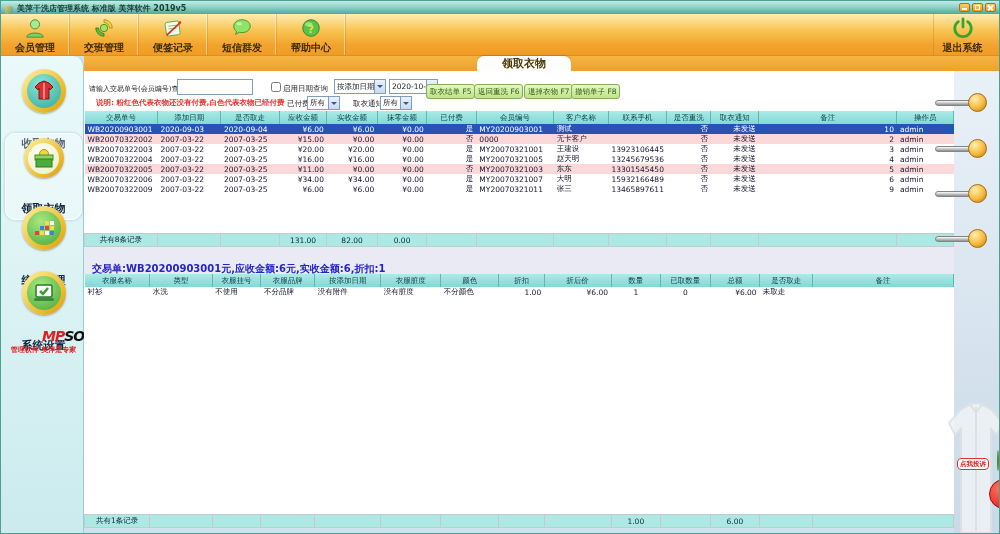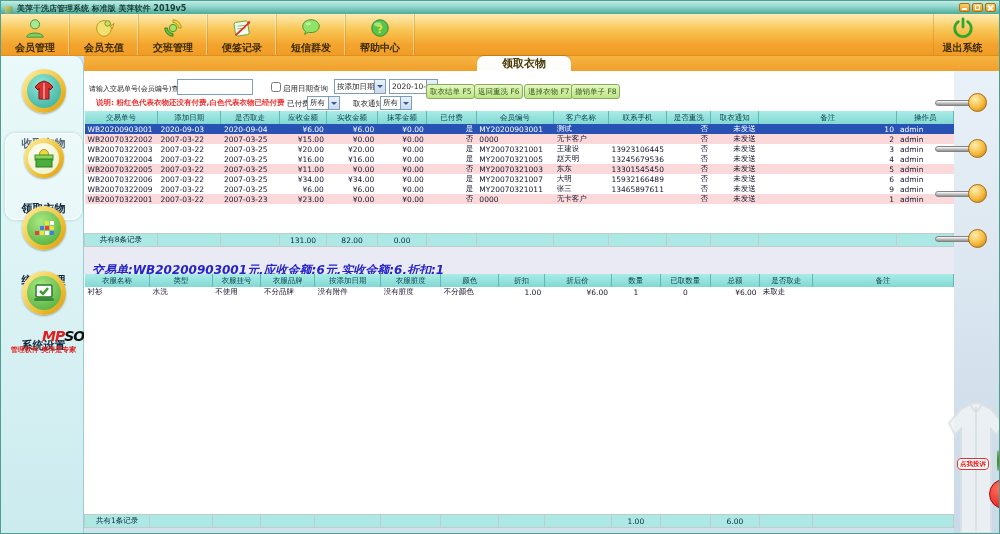--- a/index.html
+++ b/index.html
@@ -58,21 +58,21 @@
   .t1 td:nth-child(4),.t1 td:nth-child(5),.t1 td:nth-child(6),.t1 td:nth-child(7),
   .t1 td:nth-child(11),.t1 td:nth-child(12),.t1 td:nth-child(13) { text-align:right; }
   .t2 td:nth-child(8),.t2 td:nth-child(9),.t2 td:nth-child(12) { text-align:right; }
   .t2 td:nth-child(10),.t2 td:nth-child(11) { text-align:center; }
   .sumrow td { background:#ACE8E4; border:1px solid #C2CCCC; height:13px; font-size:7.5px; color:#0A2A3A; text-align:center; overflow:hidden; white-space:nowrap; }
   .sumrow td.lab { font-weight:normal; }
   .table-wrap1 { height:136px; display:flex; flex-direction:column; background:#fff; }
   .table-wrap2 { height:254px; display:flex; flex-direction:column; background:#fff; }
   .spacer { flex:1; background:#fff; }
   .gap { height:15px; background:#EAEAF4; }
-  .info-line { height:12px; background:#EAEAF4; font-size:12px; font-weight:bold; color:#2424C8; padding-left:8px; white-space:nowrap; overflow:hidden;font-style:italic; }
+  .info-line { height:12px; background:#EAEAF4; font-size:10px; font-weight:bold; color:#2424C8; padding-left:8px; white-space:nowrap; overflow:hidden; }
   .bottom-strip { height:7px; background:#CFE3EF; }
 
   
   .sb-item { position:absolute; left:0; width:85px; display:flex; flex-direction:column; align-items:center; cursor:pointer;gap:21px; }
   .sb-item.sel { left:4px; width:77px; border:1px solid #FFFFFF; border-radius:10px; background:rgba(255,255,255,.3); padding:4px 0 3px; box-shadow:0 0 3px rgba(80,160,170,.5); }
   .sb-ico { width:44px; height:44px; border-radius:50%; background:linear-gradient(135deg,#FFF0A0,#EBB92B 70%,#D79A12); box-shadow:0 1px 2px rgba(0,0,0,.3); display:flex; align-items:center; justify-content:center; }
   .sb-item.sel .sb-ico { width:40px; height:40px; }
   .sb-inner { width:34px; height:34px; border-radius:50%; display:flex; align-items:center; justify-content:center; overflow:hidden; }
   .sb-item.sel .sb-inner { width:31px; height:31px; }
   .sb-label { font-size:11px; font-weight:bold; color:#14283C; margin-top:2px; white-space:nowrap; }
@@ -111,30 +111,20 @@
 
   <div class="toolbar">
     <div class="tb-btn">
       <span class="tb-ico">
         <svg width="22" height="22" viewBox="0 0 24 24">
             <circle cx="12" cy="8" r="5" fill="#A8E890" stroke="#3F8F3F"></circle>
             <path d="M3 22c0-6 18-6 18 0z" fill="#7FD060" stroke="#3F8F3F"></path>
           </svg>
       </span>
       <span class="tb-label">会员管理</span>
-    </div>
-    <div class="tb-btn">
-      <span class="tb-ico">
-        <svg width="22" height="22" viewBox="0 0 24 24">
-            <path d="M4 12c0-5 4-8 8-8s8 3 8 8-4 9-8 9-8-4-8-9z" fill="#F2E070" stroke="#B09020"></path>
-            <path d="M19 10l4-3-2 6z" fill="#F2E070" stroke="#B09020"></path>
-            <circle cx="16" cy="7" r="3" fill="#C8E060" stroke="#809020"></circle>
-          </svg>
-      </span>
-      <span class="tb-label">会员充值</span>
     </div>
     <div class="tb-btn">
       <span class="tb-ico">
         <svg width="22" height="22" viewBox="0 0 24 24">
             <path d="M12 3a9 9 0 0 1 9 9h-3a6 6 0 0 0-6-6z" fill="#F0D840" stroke="#A89010"></path>
             <path d="M12 21a9 9 0 0 1-9-9h3a6 6 0 0 0 6 6z" fill="#60C040" stroke="#308020"></path>
             <circle cx="12" cy="12" r="4" fill="#A8E060" stroke="#409030"></circle>
           </svg>
       </span>
       <span class="tb-label">交班管理</span>
@@ -441,36 +431,20 @@
                     <td>是</td>
                     <td>MY20070321011</td>
                     <td>张三</td>
                     <td>13465897611</td>
                     <td>否</td>
                     <td>未发送</td>
                     <td>9</td>
                     <td>admin</td>
                   </tr>
 
-                  <tr class="unpaid">
-                    <td>WB20070322001</td>
-                    <td>2007-03-22</td>
-                    <td>2007-03-23</td>
-                    <td>¥23.00</td>
-                    <td>¥0.00</td>
-                    <td>¥0.00</td>
-                    <td>否</td>
-                    <td>0000</td>
-                    <td>无卡客户</td>
-                    <td></td>
-                    <td>否</td>
-                    <td>未发送</td>
-                    <td>1</td>
-                    <td>admin</td>
-                  </tr>
 
               </tbody>
             </table>
             <div class="spacer"></div>
             <table>
               <colgroup>
                   <col style="width:8.4%">
                   <col style="width:7.3%">
                   <col style="width:6.7%">
                   <col style="width:5.5%">

